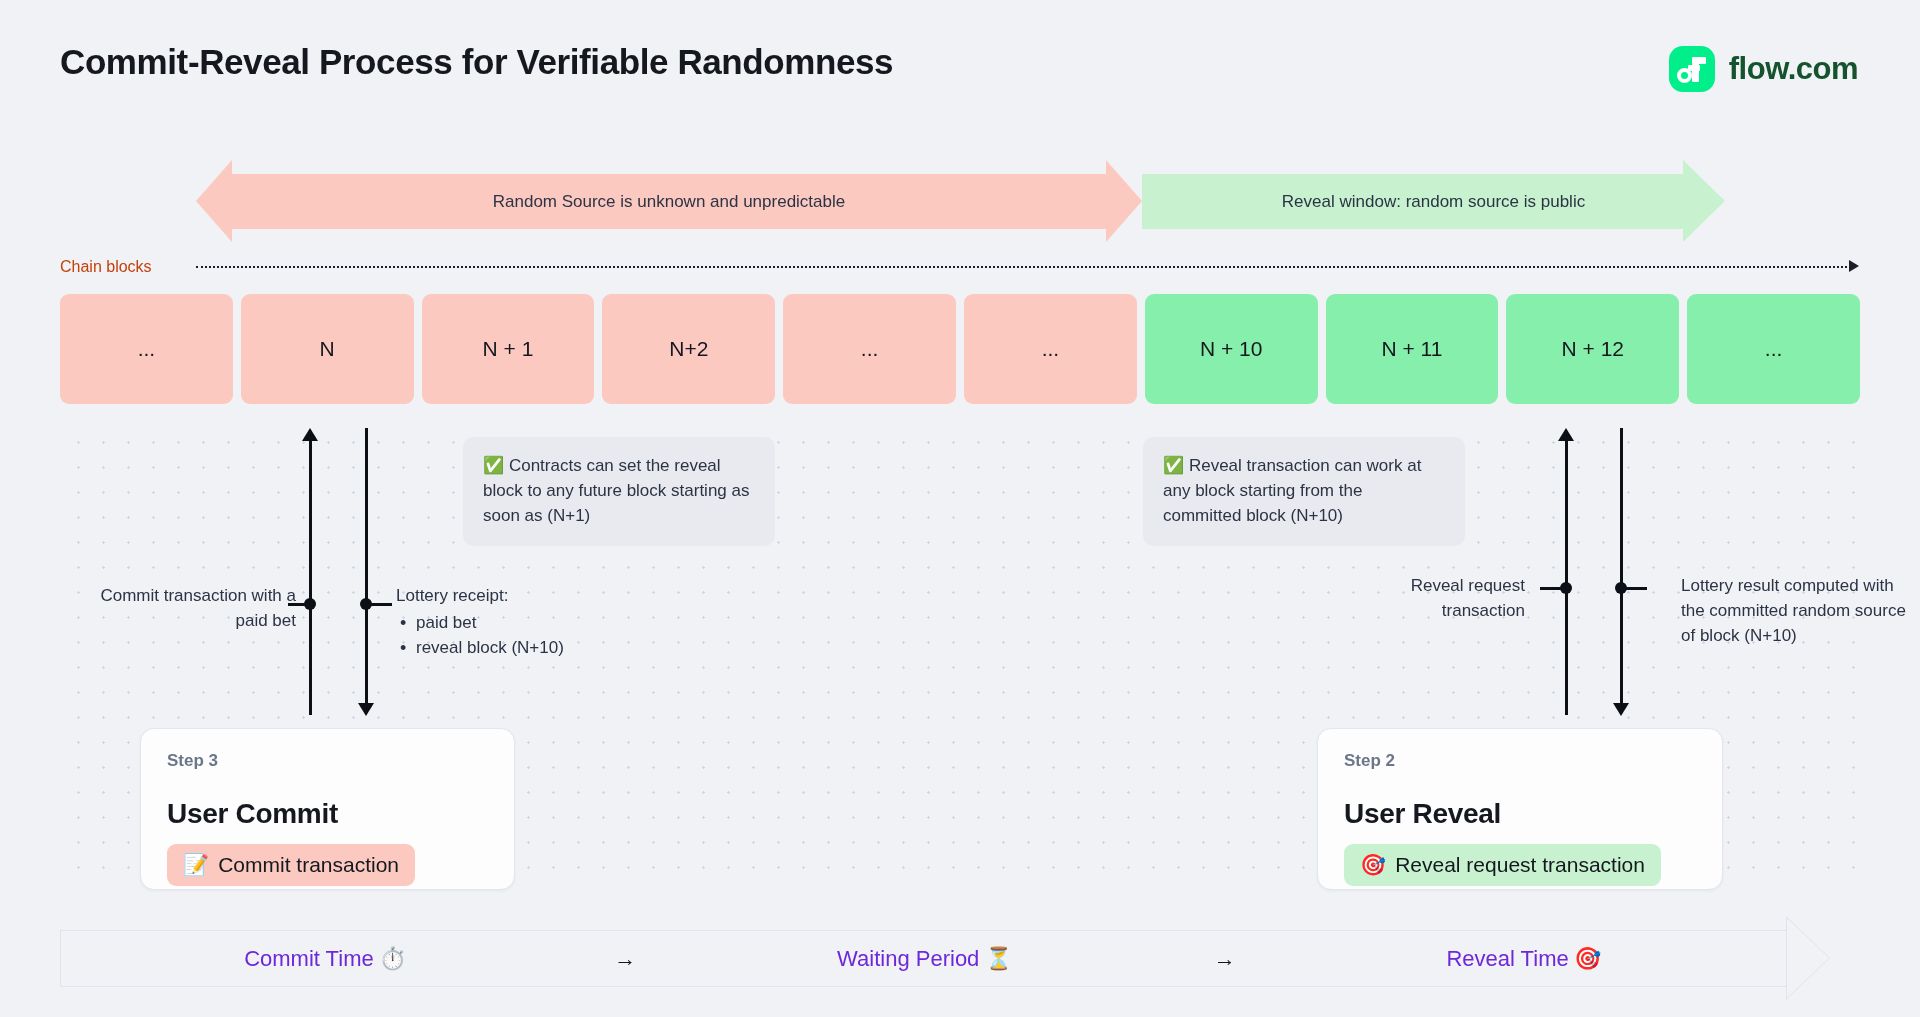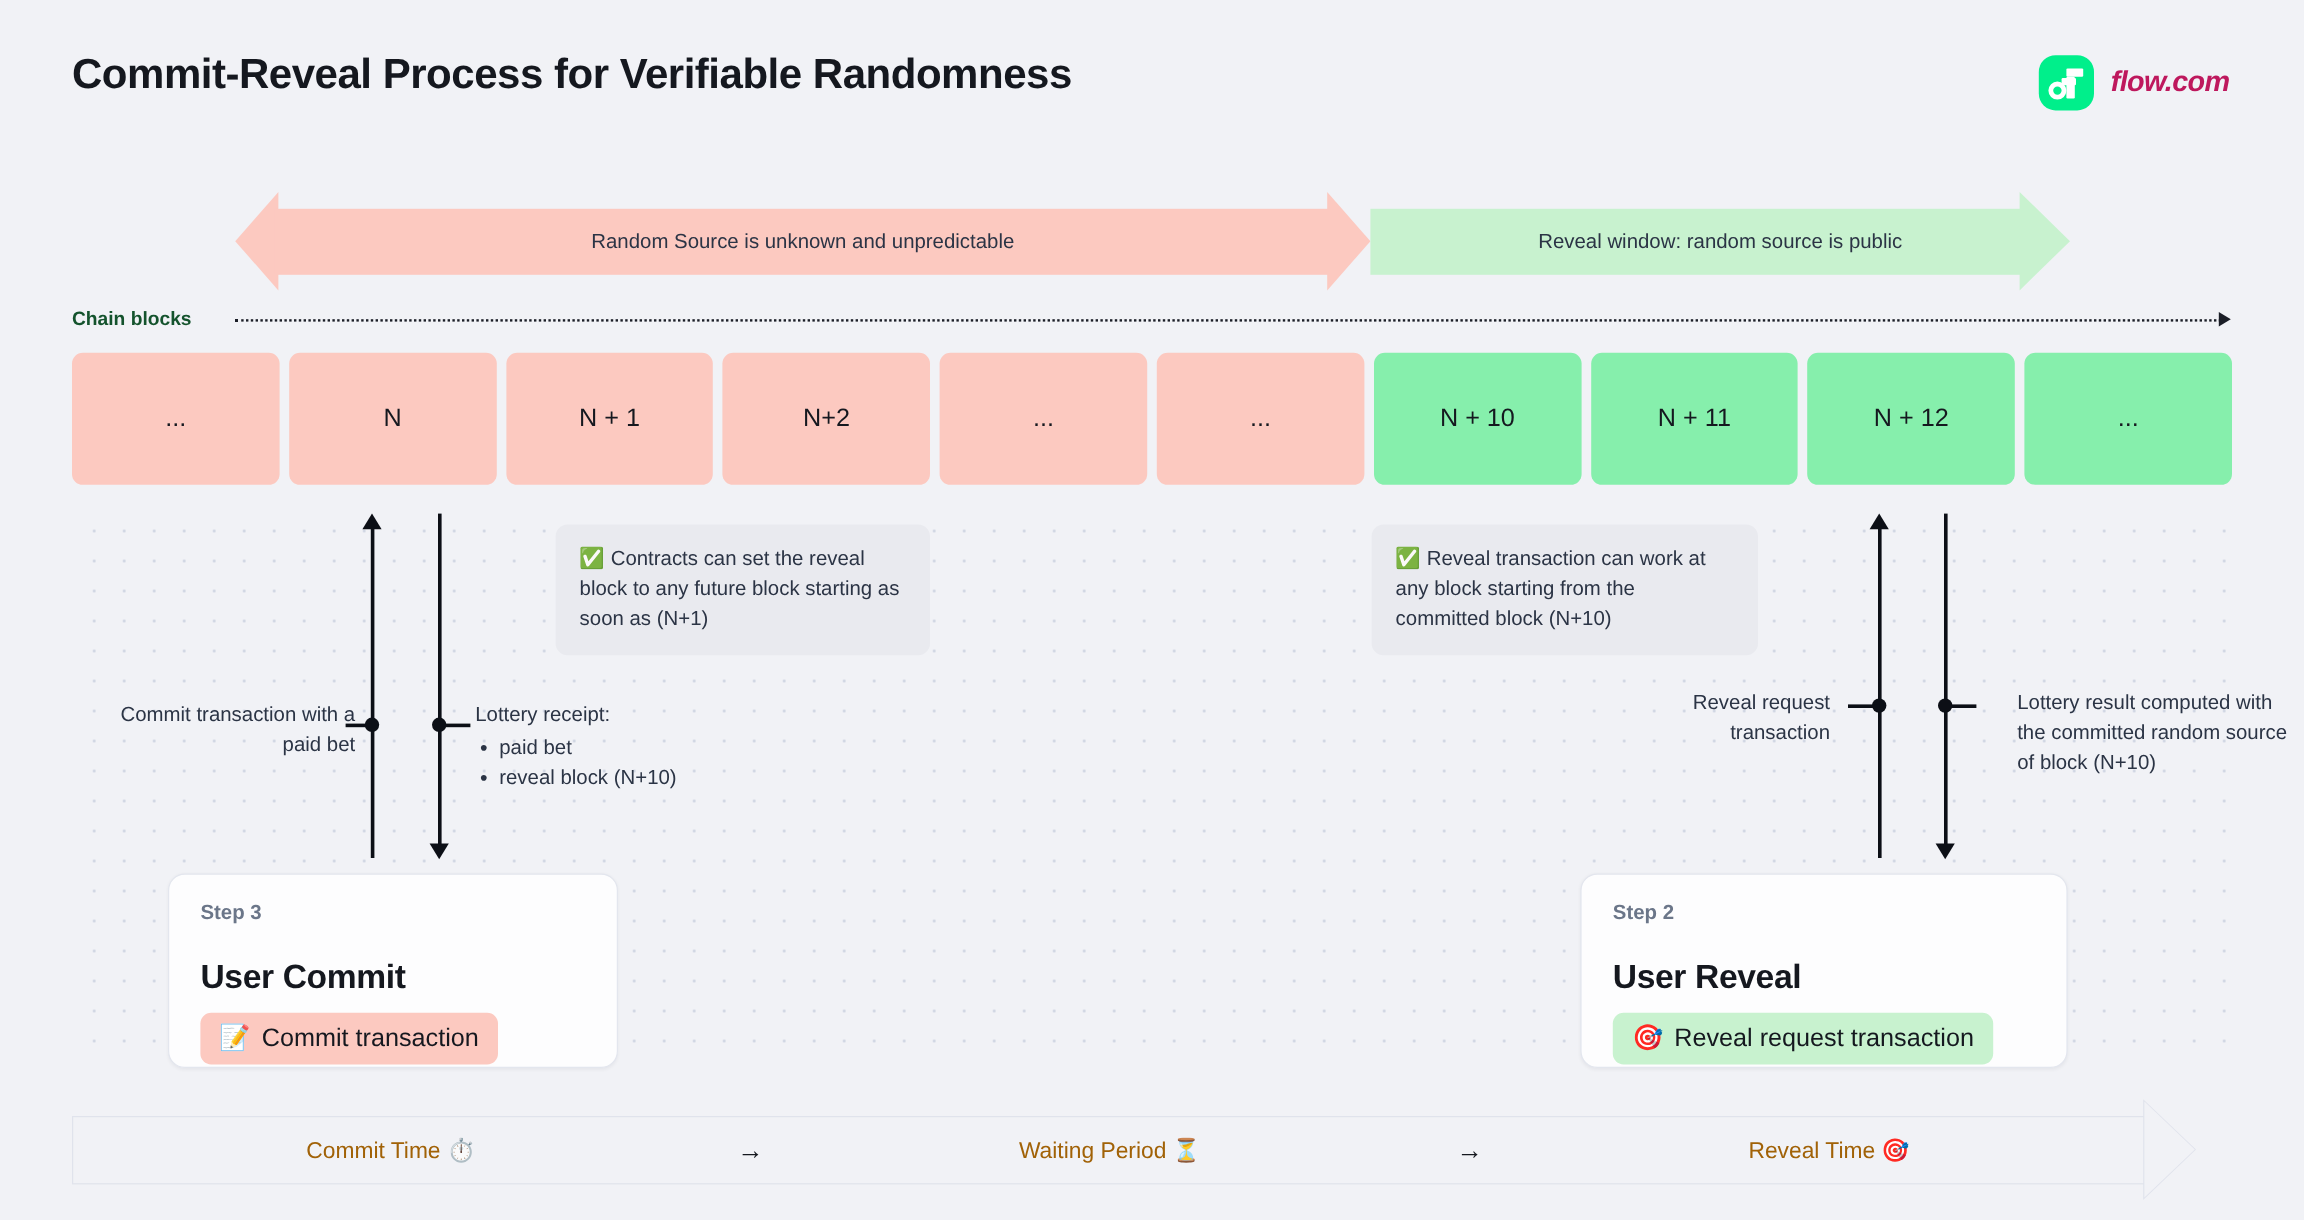--- a/index.html
+++ b/index.html
@@ -76,25 +76,24 @@
     border-radius: 50%;
   }
   .brand-bar2 {
     position: absolute;
     left: 19px; top: 19px;
     width: 12px; height: 6px;
     background: #ffffff;
     border-radius: 1px;
   }
   .brand-text {
-    font-size: 24px;
+    font-size: 31px;
     font-weight: 700;
-    color: #be185d;
+    color: #14532d;
     letter-spacing: -0.5px;
-    font-style: italic;
   }
 
   
   .banners { position: absolute; left: 0; top: 160px; width: 1920px; height: 76px; }
 
   .banner {
     position: absolute;
     height: 55px;
     display: flex;
     align-items: center;
@@ -148,22 +147,22 @@
     border-top: 41px solid transparent;
     border-bottom: 41px solid transparent;
     border-left: 42px solid #c8f2cf;
   }
 
   
   .chain-label {
     position: absolute;
     left: 60px; top: 258px;
     font-size: 16px;
-    font-weight: 700;
-    color: #14532d;
+    font-weight: 400;
+    color: #c2410c;
     white-space: nowrap;
   }
   .chain-line {
     position: absolute;
     left: 196px; top: 266px;
     width: 1655px;
     height: 2px;
     border-top: 2.5px dotted #1b1e27;
   }
   .chain-arrow {
@@ -341,22 +340,22 @@
     position: absolute;
     left: -43px; top: -40px;
     width: 0; height: 0;
     border-top: 40px solid transparent;
     border-bottom: 40px solid transparent;
     border-left: 42px solid #f1f2f6;
   }
   .phase-seg {
     flex: 1 1 0;
     text-align: center;
-    font-size: 19px;
-    color: #a16207;
+    font-size: 22px;
+    color: #6d28d9;
     white-space: nowrap;
   }
   .phase-arrow {
     width: 70px;
     text-align: center;
     font-size: 22px;
     color: #15181f;
   }
 </style>
 </head>

